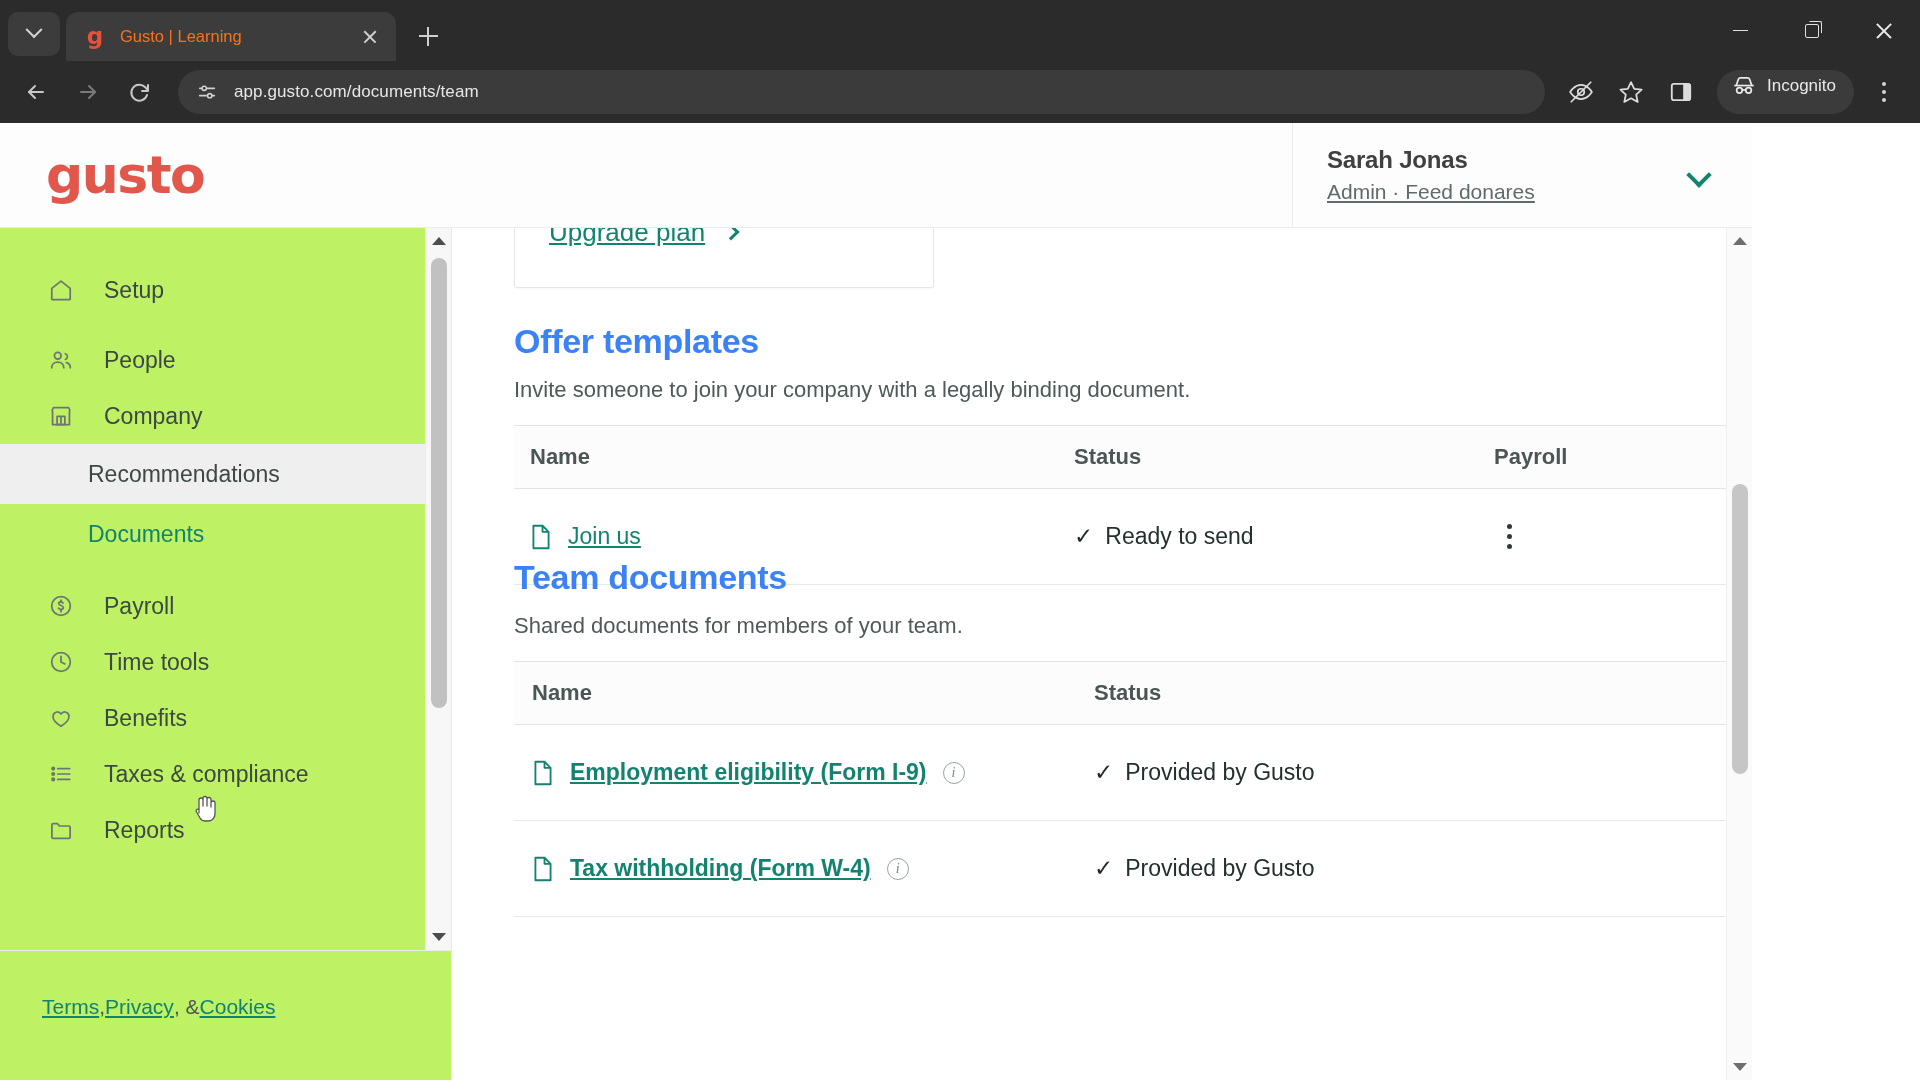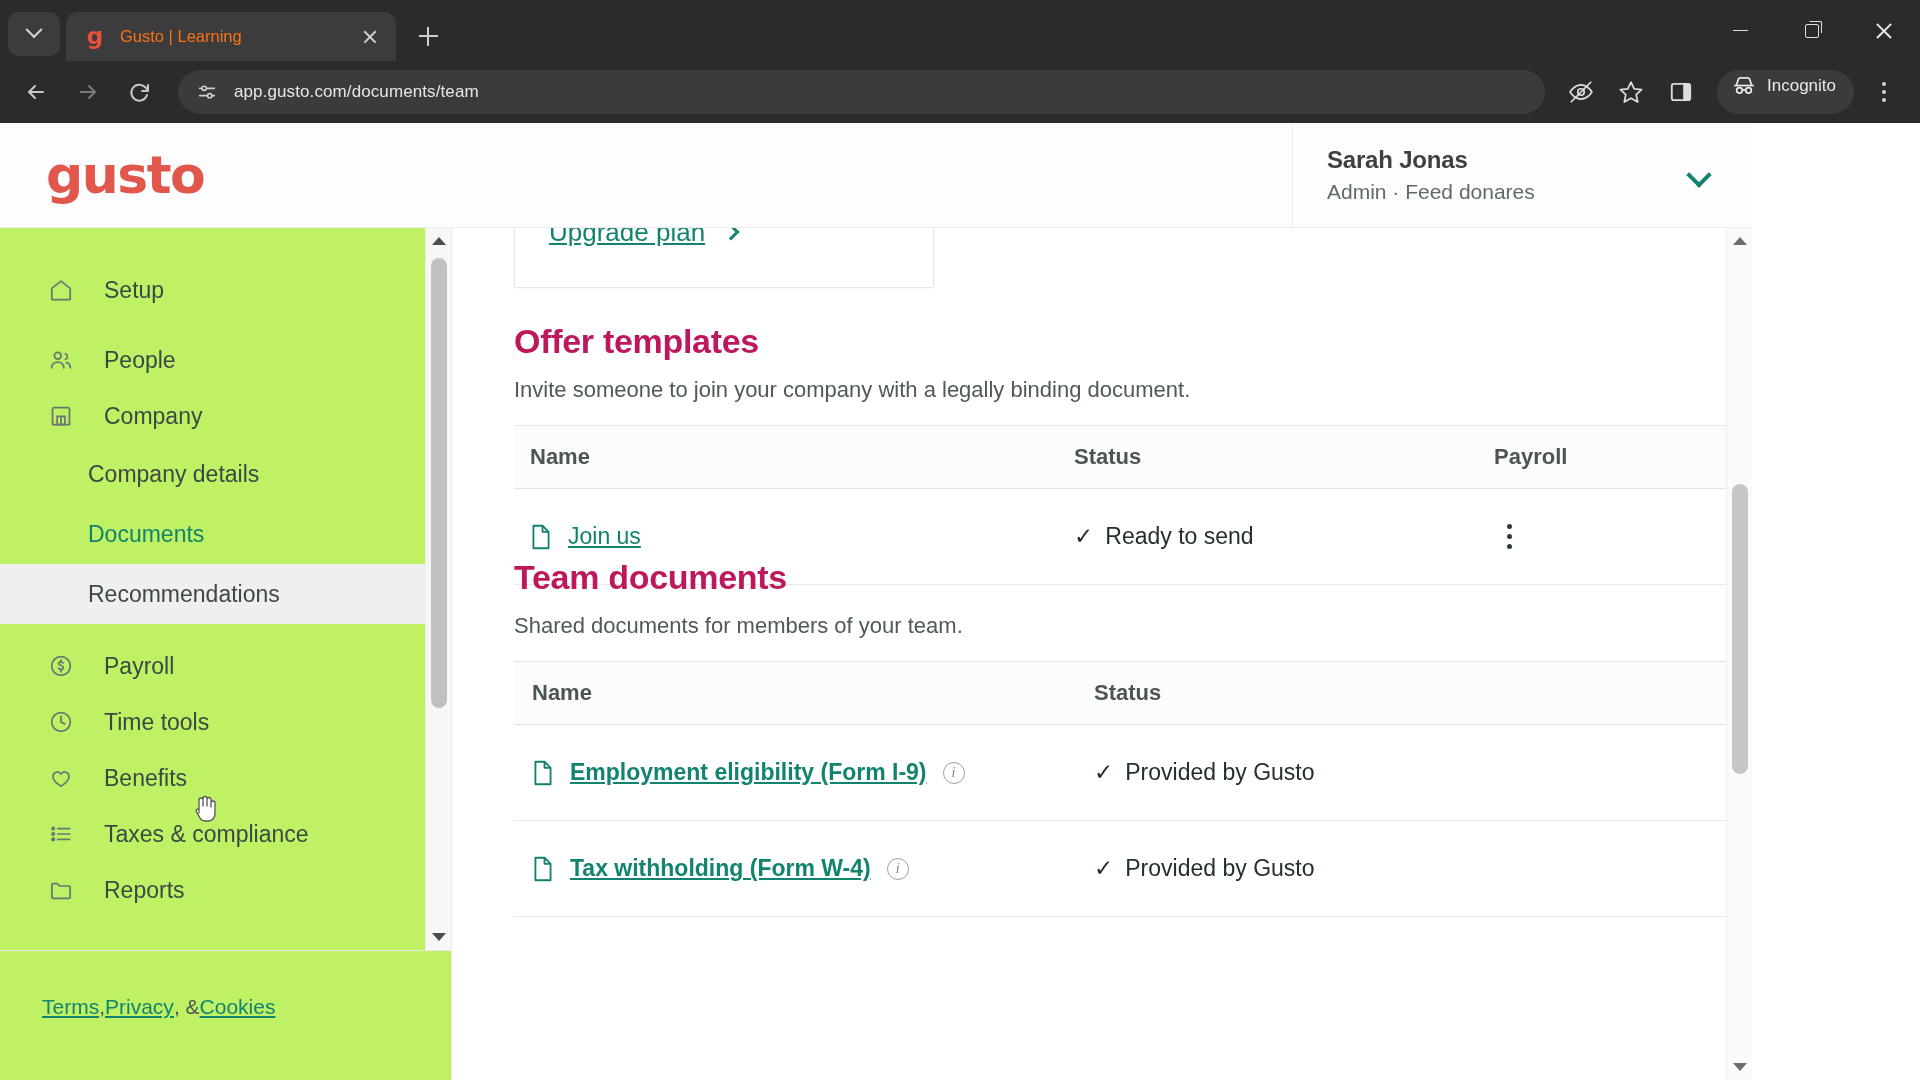--- a/index.html
+++ b/index.html
@@ -130,21 +130,21 @@
     font-size: 52px; color: #e1574c; letter-spacing: -1.5px; line-height: 1;
   }
   .header-spacer { flex: 1; }
   .user-box {
     width: 460px; height: 105px; border-left: 1px solid #ececec;
     display: flex; align-items: center; padding: 0 34px 0 34px; gap: 16px;
   }
   .user-text { flex: 1; }
   .user-name { font-size: 24px; color: #404040; font-weight: bold; line-height: 1.3;
     font-family: "Liberation Sans", sans-serif; letter-spacing: -.2px; }
-  .user-role { font-size: 21px; color: #5f6b6a; line-height: 1.4; margin-top: 2px; }
+  .user-role { font-size: 21px; color: #5f6b6a; line-height: 1.4; margin-top: 2px; text-decoration: underline; }
   .chev-teal { width: 18px; height: 18px; border-right: 4px solid #12836f;
     border-bottom: 4px solid #12836f; transform: rotate(45deg); margin-right: 10px; }
 
   .body-row { display: flex; height: 852px; }
 
   
   .sidebar {
     width: 452px; background: #bef264; border-right: 1px solid #e9e9e9;
     position: relative; display: flex; flex-direction: column;
   }
@@ -198,21 +198,21 @@
     border: 1px solid #e6e6e6; background: #fff; border-radius: 2px;
     display: flex; align-items: center; padding-left: 34px;
     box-shadow: 0 1px 2px rgba(0,0,0,.03);
   }
   .upgrade-link { color: #12836f; font-size: 26px; text-decoration: underline;
     display: flex; align-items: center; gap: 20px; }
   .chev-right { width: 12px; height: 12px; border-right: 3.5px solid #12836f;
     border-top: 3.5px solid #12836f; transform: rotate(45deg); }
 
   .section { position: absolute; left: 62px; width: 1330px; }
-  .section-title { font-size: 34px; color: #be185d; font-weight: bold;
+  .section-title { font-size: 34px; color: #3b82f6; font-weight: bold;
     letter-spacing: -.3px; font-family: "Liberation Sans", sans-serif; }
   .section-sub { font-size: 22px; color: #4e5a58; margin-top: 16px; }
 
   table.doctable { width: 100%; border-collapse: collapse; margin-top: 22px; }
   table.doctable th {
     text-align: left; font-size: 22px; color: #4b5654; font-weight: bold;
     padding: 18px 0; border-top: 1px solid #e3e3e3; border-bottom: 1px solid #e3e3e3;
     background: #fcfcfc;
   }
   table.doctable td {
@@ -396,31 +396,28 @@
               <svg width="26" height="26" viewBox="0 0 24 24" fill="none" stroke="#6b7573" stroke-width="1.6" stroke-linejoin="round">
                   <path d="M3.6 7.4 5 4.2h14l1.4 3.2"></path>
                   <path d="M4.2 7.4V20h15.6V7.4"></path>
                   <rect x="8.4" y="12.4" width="7.2" height="7.6"></rect>
                   <line x1="12" y1="12.4" x2="12" y2="20"></line>
                 </svg>
             </span>
             <span>Company</span>
           </div>
 
-          <div class="nav-sub">
-            <span>Company details</span>
+
+          <div class="nav-sub hovered">
+            <span>Recommendations</span>
           </div>
 
           <div class="nav-sub active">
             <span>Documents</span>
             <span class="active-marker"></span>
-          </div>
-
-          <div class="nav-sub hovered">
-            <span>Recommendations</span>
           </div>
 
           <div class="nav-gap"></div>
 
           <div class="nav-item">
             <span class="ico">
               <svg width="26" height="26" viewBox="0 0 24 24" fill="none" stroke="#6b7573" stroke-width="1.6" stroke-linecap="round">
                   <circle cx="12" cy="12" r="8.6"></circle>
                   <path d="M13.9 9.3c-.4-.8-1.2-1.2-2.1-1.2-1.2 0-2 .7-2 1.7 0 2.3 4.3 1.2 4.3 3.6 0 1.1-.9 1.8-2.2 1.8-1 0-1.8-.4-2.2-1.2"></path>
                   <line x1="12" y1="6.6" x2="12" y2="8.1"></line>

